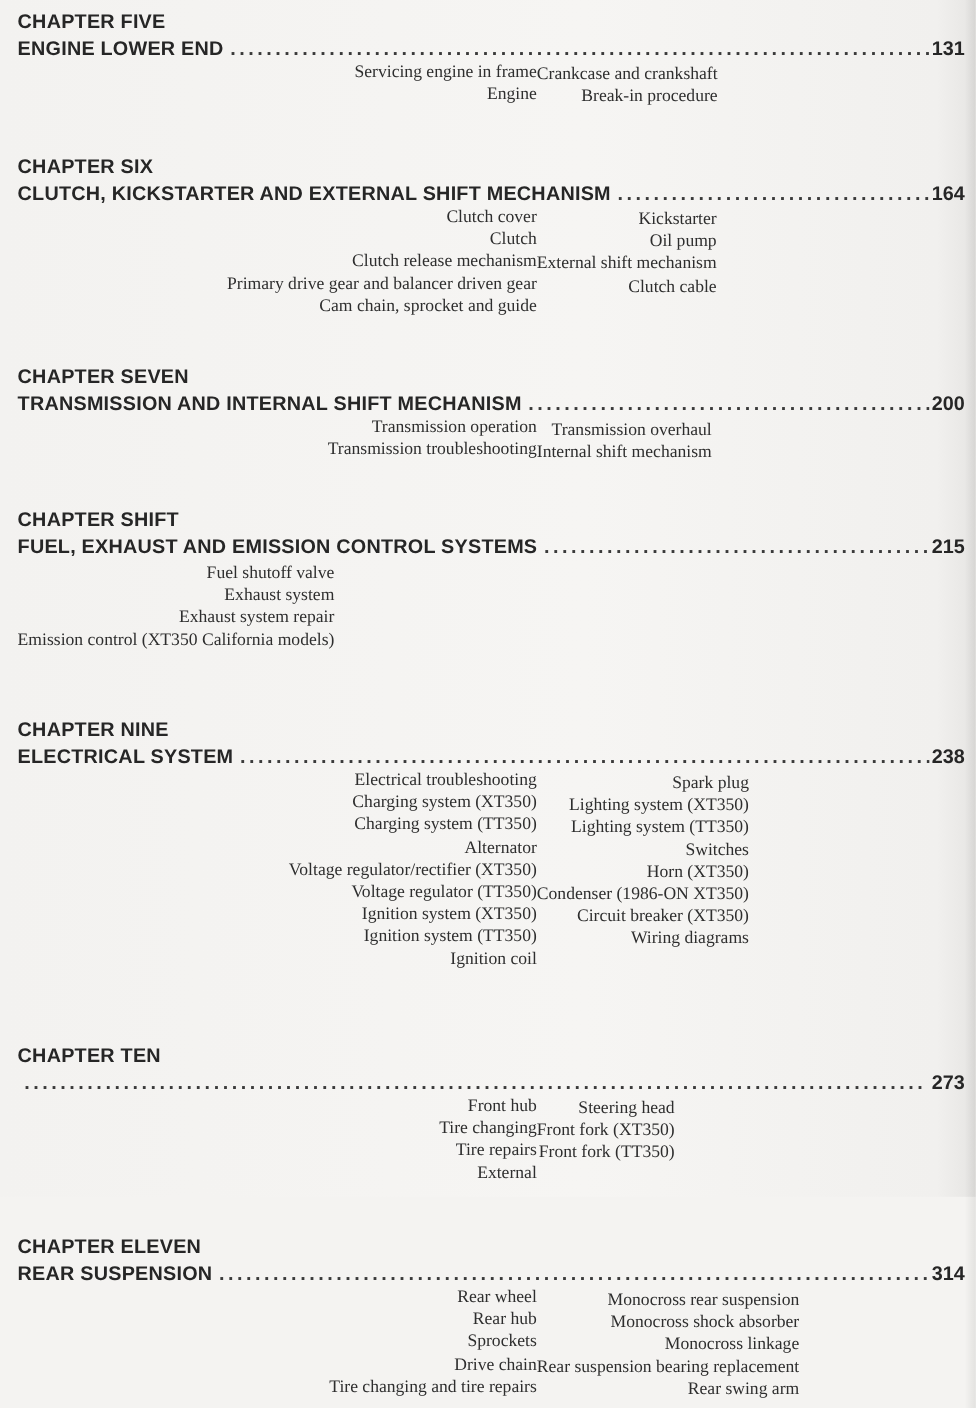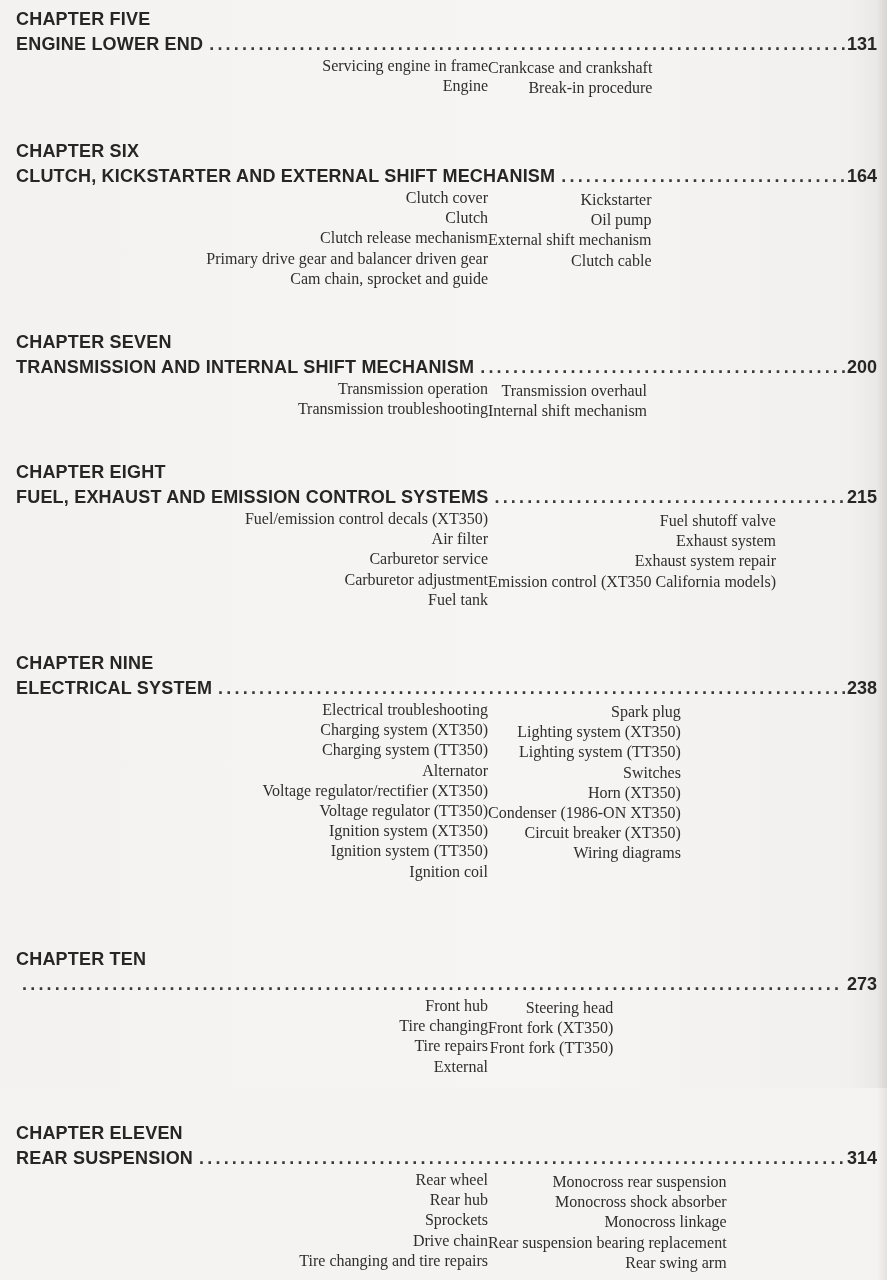--- a/index.html
+++ b/index.html
@@ -137,34 +137,27 @@
         <span class="item">Transmission troubleshooting</span>
       </div>
       <div class="col col-right shift">
         <span class="item">Transmission overhaul</span>
         <span class="item">Internal shift mechanism</span>
       </div>
     </div>
   </section>
 
   <section class="chapter" style="top:461px;">
-    <div class="ch-num">CHAPTER EIGHT</div>
+    <div class="ch-num">CHAPTER SHIFT</div>
     <div class="ch-title-row">
       <span class="ch-title">FUEL, EXHAUST AND EMISSION CONTROL SYSTEMS</span>
       <span class="dots">....................................................................................................</span>
       <span class="page-num">215</span>
     </div>
     <div class="items">
-      <div class="col col-left">
-        <span class="item">Fuel/emission control decals (XT350)</span>
-        <span class="item">Air filter</span>
-        <span class="item">Carburetor service</span>
-        <span class="item">Carburetor adjustment</span>
-        <span class="item">Fuel tank</span>
-      </div>
       <div class="col col-right shift">
         <span class="item">Fuel shutoff valve</span>
         <span class="item">Exhaust system</span>
         <span class="item">Exhaust system repair</span>
         <span class="item">Emission control (XT350 California models)</span>
       </div>
     </div>
   </section>
 
   <section class="chapter" style="top:652px;">

